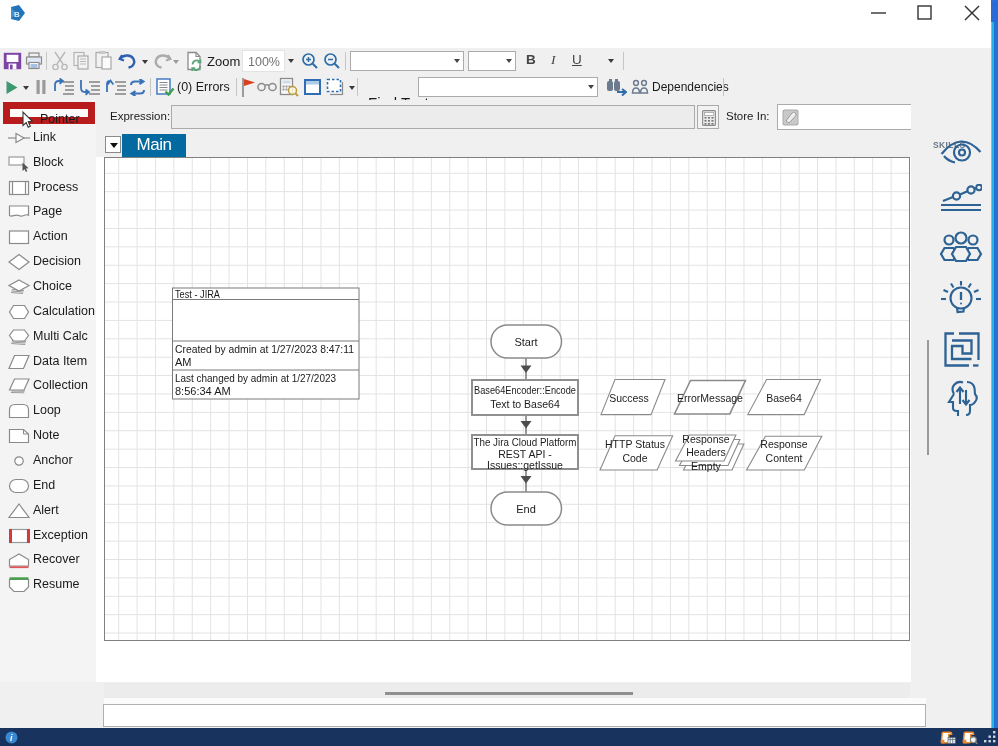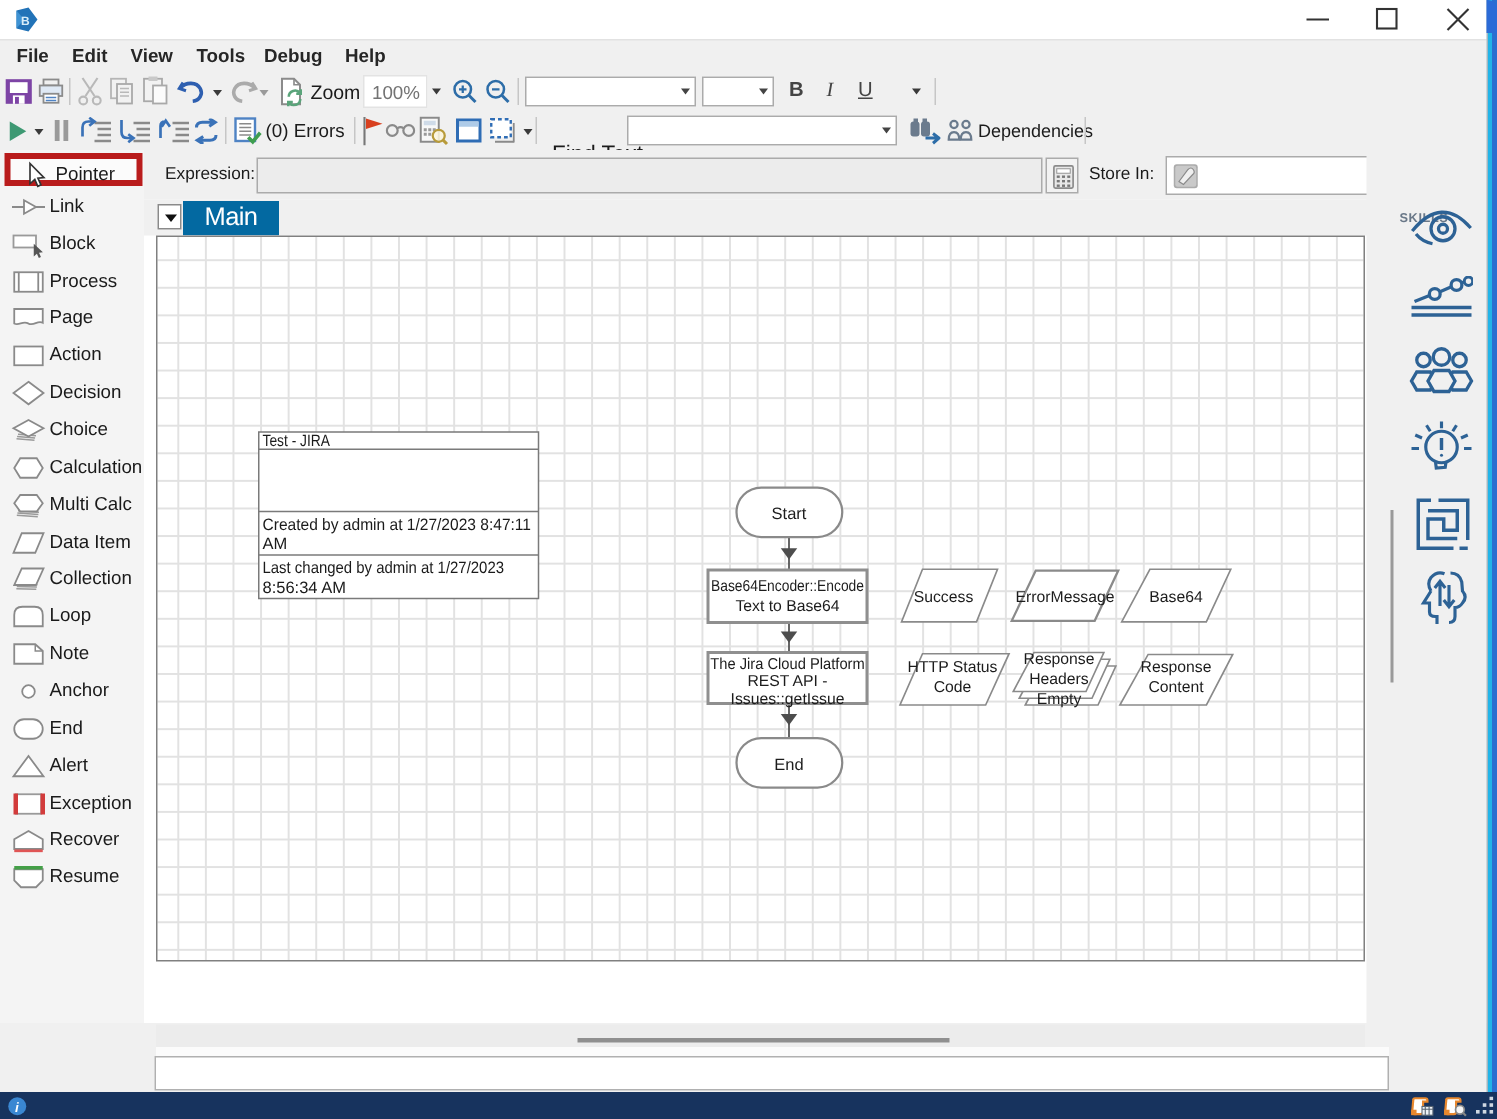--- a/index.html
+++ b/index.html
@@ -24,21 +24,21 @@
   border-left:3.5px solid transparent; border-right:3.5px solid transparent; border-top:4px solid #444; }
 .dd { position:absolute; width:0; height:0; border-left:3.5px solid transparent;
   border-right:3.5px solid transparent; border-top:4px solid #3a3a3a; }
 
 #exprrow { left:96px; top:100px; width:895px; height:33px; background:#f0f0f0;padding-left:41px; }
 
 #toolbox { left:0; top:100px; width:96px; height:628px; background:#f4f4f4; }
 .tool { position:absolute; left:3px; width:92px; height:22px; }
 .tool .lbl { position:absolute; left:30px; top:3px; font-size:12.5px; color:#1a1a1a; }
 .tool svg { position:absolute; left:3px; top:1px; }
-#tool-sel { border:4px solid #b91c1c; background:#fbfbfb; }
+#tool-sel { border:7px solid #b91c1c; background:#fbfbfb; }
 
 #tabrow { left:96px; top:133px; width:895px; height:24px; background:#f0f0f0; }
 #tabdrop { position:absolute; left:9px; top:3px; width:16px; height:17px; background:#fff;
   border:1px solid #8a8a8a; }
 #tabdrop .arr { position:absolute; left:4px; top:6px; width:0; height:0;
   border-left:4px solid transparent; border-right:4px solid transparent; border-top:5px solid #111; }
 #maintab { position:absolute; left:26px; top:1px; width:64px; height:23px; background:#0369a1;
   color:#fff; font-size:17px; letter-spacing:-0.4px; text-align:center; line-height:22px; }
 
 #canvas { left:104px; top:157px; width:806px; height:484px; background:#fff;
@@ -79,28 +79,20 @@
       <path d="M3 3 L11 1 L17 9 L11 17 L3 15 Z" fill="#2273b8"></path>
       <path d="M3 3 L8 9 L3 15 Z" fill="#3f93d4"></path>
       <text x="6" y="12.5" font-size="8" fill="#d7ecf8" font-weight="bold">B</text>
     </svg>
     <svg class="abs" style="left:869px;top:0" width="120" height="26" viewBox="0 0 120 26">
       <line x1="2" y1="13" x2="17" y2="13" stroke="#333" stroke-width="1.4"></line>
       <rect x="49" y="6" width="13" height="13" fill="none" stroke="#333" stroke-width="1.4"></rect>
       <line x1="96" y1="6" x2="110" y2="20" stroke="#333" stroke-width="1.4"></line>
       <line x1="110" y1="6" x2="96" y2="20" stroke="#333" stroke-width="1.4"></line>
     </svg>
-  </div>
-  <div class="abs" id="menubar">
-    <div class="menu-item" style="left:11px">File</div>
-    <div class="menu-item" style="left:48px">Edit</div>
-    <div class="menu-item" style="left:87px">View</div>
-    <div class="menu-item" style="left:131px">Tools</div>
-    <div class="menu-item" style="left:176px">Debug</div>
-    <div class="menu-item" style="left:230px">Help</div>
   </div>
   <div class="abs" id="toolbar1">
     <svg class="abs" style="left:3px;top:4px" width="19" height="18" viewBox="0 0 19 18">
       <rect x="0.8" y="0.8" width="17.4" height="16.4" fill="#7d44a5"></rect>
       <rect x="3.6" y="2.8" width="11.8" height="7.2" fill="#fff"></rect>
       <rect x="5.6" y="11.6" width="7.8" height="5.6" fill="#fff"></rect>
       <rect x="7" y="12.6" width="2.6" height="4.6" fill="#7d44a5"></rect>
     </svg>
     <svg class="abs" style="left:25px;top:4px" width="18" height="18" viewBox="0 0 18 18">
       <rect x="4" y="1" width="10" height="4" fill="none" stroke="#8b8b8b" stroke-width="1.2"></rect>

